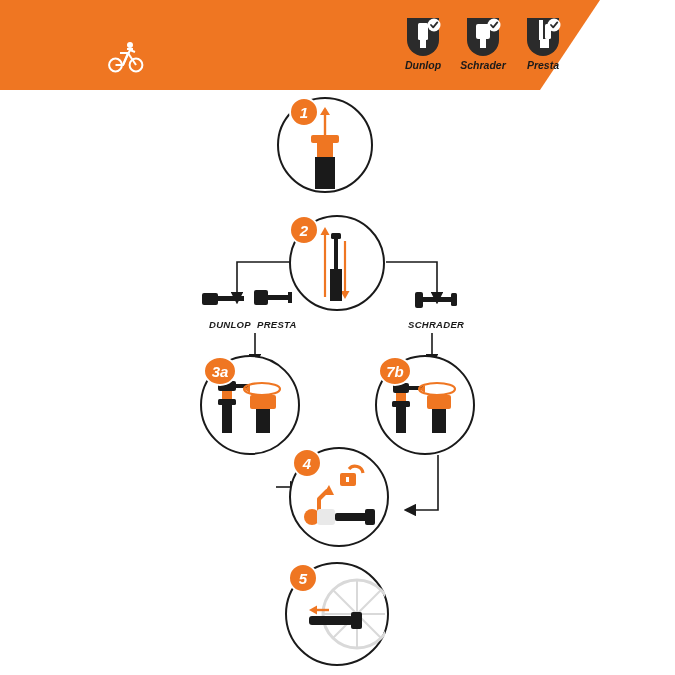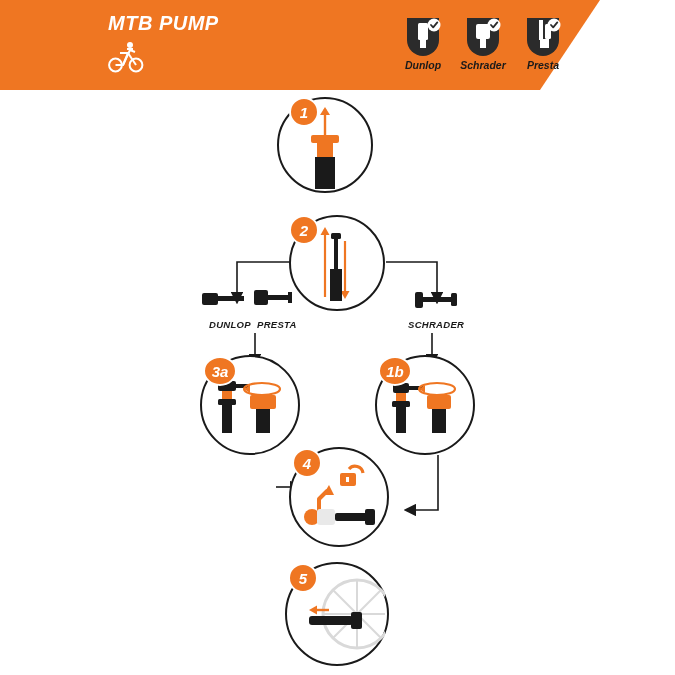--- a/index.html
+++ b/index.html
@@ -127,21 +127,20 @@
   }
 </style>
 </head>
 <body>
 
 <div id="page">
 
   <div class="header-bar">
     <div class="header-orange"></div>
 
-    <div class="header-title">MTB PUMP</div>
 
     <svg class="header-icon" viewBox="0 0 36 34">
       <circle cx="7.5" cy="25" r="6.4" fill="none" stroke="#ffffff" stroke-width="2"></circle>
       <circle cx="28" cy="25" r="6.4" fill="none" stroke="#ffffff" stroke-width="2"></circle>
       <circle cx="22" cy="5" r="3" fill="#ffffff"></circle>
       <path d="M7.5 25 L15 25 L20 13 L12 13" fill="none" stroke="#ffffff" stroke-width="2" stroke-linejoin="round"></path>
       <path d="M20 13 L28 25" fill="none" stroke="#ffffff" stroke-width="2"></path>
       <path d="M15 25 L22 10 L27 12" fill="none" stroke="#ffffff" stroke-width="2" stroke-linejoin="round"></path>
       <path d="M19 9 L25 9" stroke="#ffffff" stroke-width="2"></path>
     </svg>
@@ -262,21 +261,21 @@
     <rect x="14" y="40" width="18" height="6" rx="1.5" fill="#1a1a1a"></rect>
     <rect x="18" y="46" width="10" height="28" fill="#1a1a1a"></rect>
     <ellipse cx="58" cy="30" rx="18" ry="6" fill="none" stroke="#ef7622" stroke-width="2.2"></ellipse>
     <path d="M40 30 l6 -4 v8 z" fill="#ef7622"></path>
     <rect x="46" y="36" width="26" height="14" rx="2" fill="#ef7622"></rect>
     <rect x="52" y="50" width="14" height="6" fill="#1a1a1a"></rect>
     <rect x="52" y="56" width="14" height="18" fill="#1a1a1a"></rect>
   </svg>
 
   <div class="step-circle" style="left:375px; top:355px; width:100px; height:100px;"></div>
-  <div class="step-badge" style="left:378px; top:356px; width:34px; height:30px;">1b</div>
+  <div class="step-badge" style="left:378px; top:356px; width:34px; height:30px;">7b</div>
   <svg class="art" style="left:379px; top:359px; width:92px; height:92px;" viewBox="0 0 92 92">
     <rect x="14" y="24" width="16" height="10" rx="2" fill="#1a1a1a"></rect>
     <rect x="30" y="27" width="14" height="4" fill="#1a1a1a"></rect>
     <rect x="17" y="34" width="10" height="8" fill="#ef7622"></rect>
     <rect x="13" y="42" width="18" height="6" rx="1.5" fill="#1a1a1a"></rect>
     <rect x="17" y="48" width="10" height="26" fill="#1a1a1a"></rect>
     <ellipse cx="58" cy="30" rx="18" ry="6" fill="none" stroke="#ef7622" stroke-width="2.2"></ellipse>
     <path d="M40 30 l6 -4 v8 z" fill="#ef7622"></path>
     <rect x="48" y="36" width="24" height="14" rx="2" fill="#ef7622"></rect>
     <rect x="53" y="50" width="14" height="6" fill="#1a1a1a"></rect>

